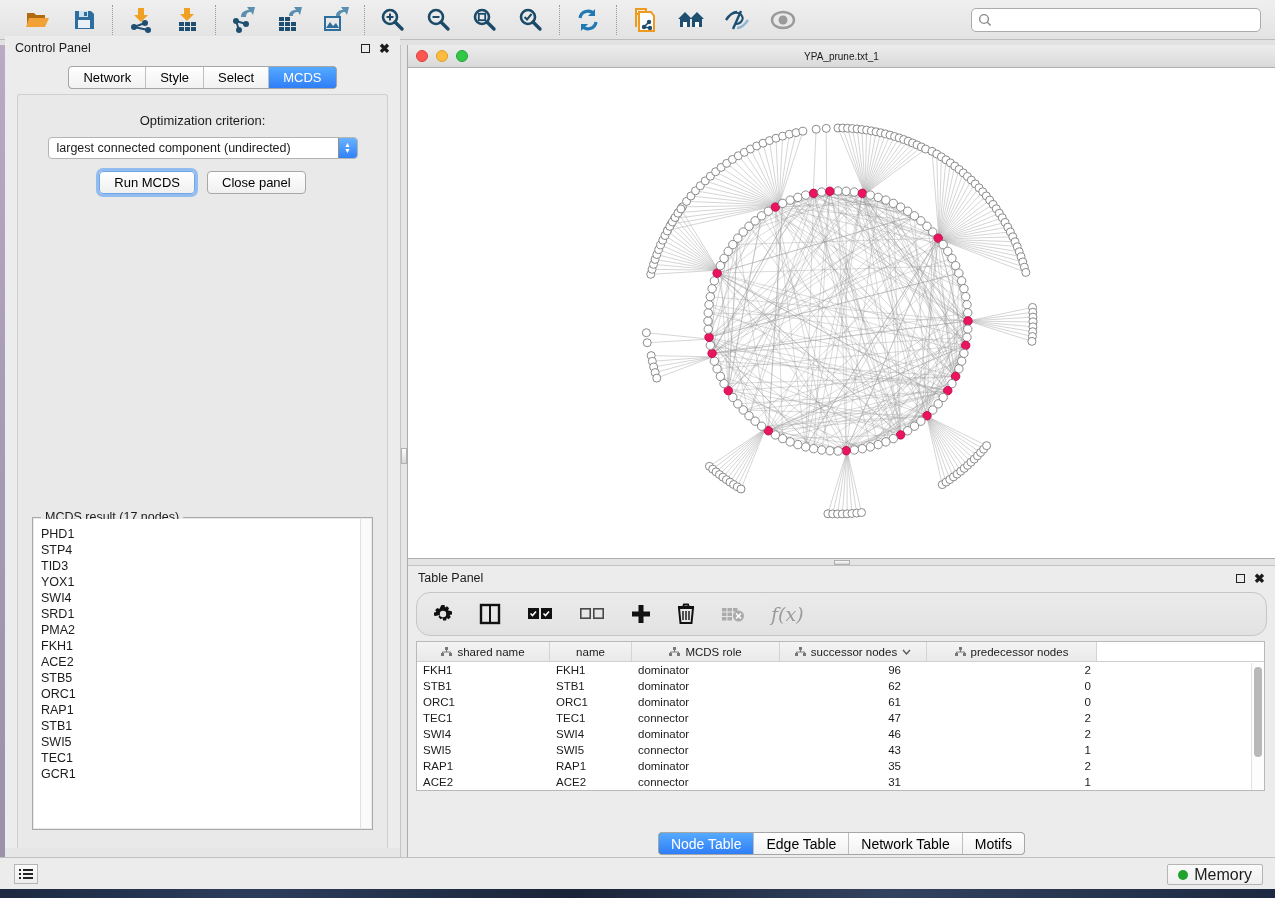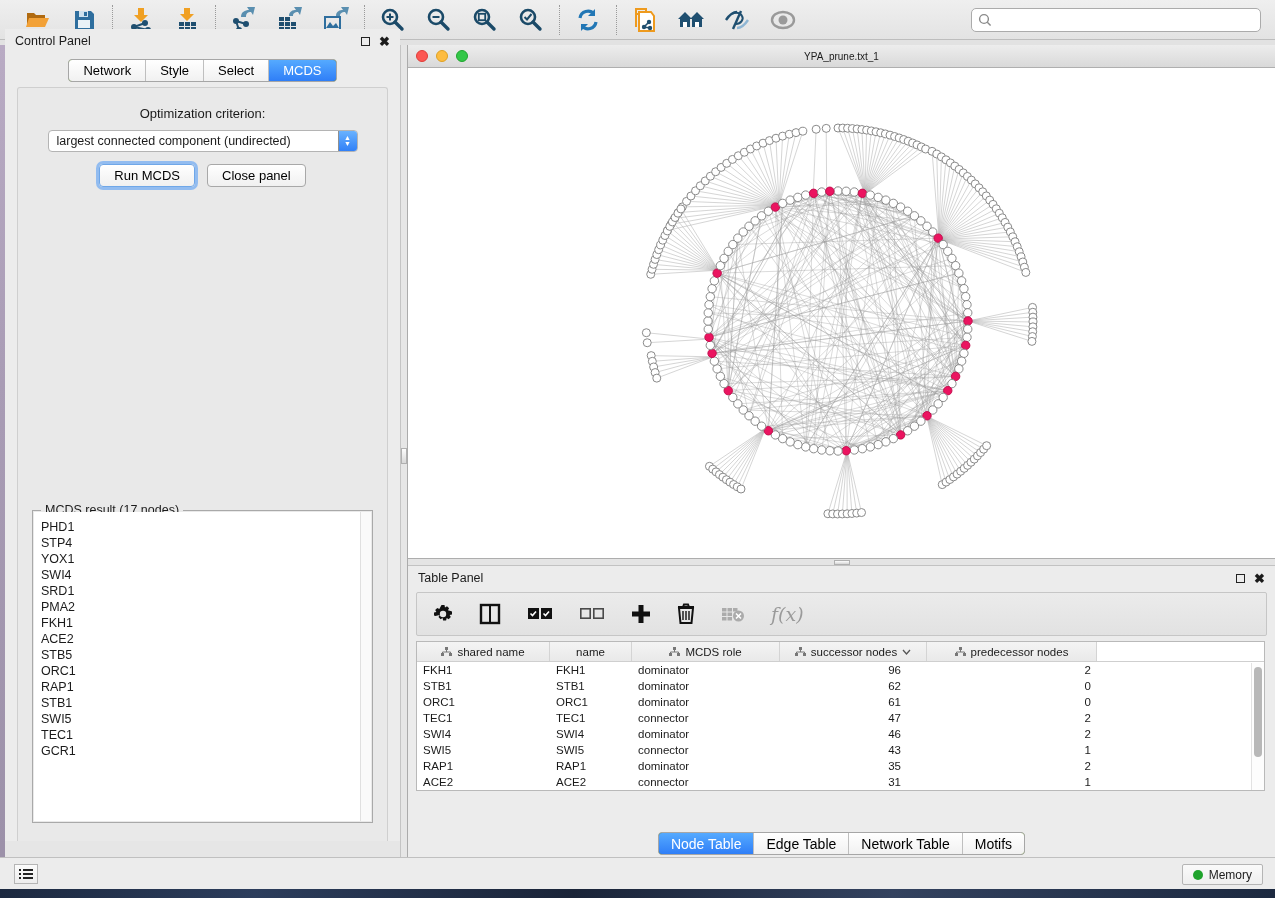--- a/index.html
+++ b/index.html
@@ -23,21 +23,21 @@
   
   .gapstrip { position:absolute; left:0; top:40px; width:1275px; height:5px; background:#E2E2E2; }
 
   
   .wall-left { position:absolute; left:0; top:45px; width:5px; height:844px;
     background:linear-gradient(180deg,#b9abc4,#a99cb5 40%,#9b90a8); }
   .wall-bottom { position:absolute; left:0; top:889px; width:1275px; height:9px;
     background:linear-gradient(90deg,#1c2940,#2c3d5c 20%,#1a2438 45%,#33425f 70%,#1c2940);}
 
   
-  .control-panel { position:absolute; left:5px; top:29px; width:395px; height:812px; background:#ECECEC; }
+  .control-panel { position:absolute; left:5px; top:36px; width:395px; height:812px; background:#ECECEC; }
   .panel-header { height:24px; display:flex; align-items:center; padding:0 10px; }
   .panel-title { font-size:12.5px; }
   .panel-header-icons { margin-left:auto; display:flex; align-items:center; gap:9px; }
   .float-icon { width:9px; height:9px; border:1.6px solid #222; display:inline-block; }
   .close-icon { font-size:13px; font-weight:bold; line-height:1; }
 
   .seg-tabs { display:flex; justify-content:center; margin-top:6px; }
   .seg { display:flex; border:1px solid #A6A6A6; border-radius:4px; overflow:hidden; background:#4d7c0f; }
   .seg button { border:none; background:linear-gradient(#FFFFFF,#F1F1F1); padding:3px 14px;
     font-size:13px; font-family:"Liberation Sans", sans-serif; border-right:1px solid #BFBFBF; cursor:default; }
@@ -86,21 +86,21 @@
 
   
   .hsplit { position:absolute; left:408px; top:558px; width:867px; height:8px; background:#E4E4E4;
     border-top:1px solid #ADADAD; border-bottom:1px solid #C2C2C2; }
   .hsplit .handle { position:absolute; left:426px; top:1px; width:16px; height:5px;
     background:linear-gradient(#FDFDFD,#D5D5D5); border:1px solid #B0B0B0; }
 
   
   .table-panel { position:absolute; left:408px; top:566px; width:867px; height:291px; background:#ECECEC; }
   .tp-toolbar { position:absolute; left:8px; right:8px; top:26px; height:44px;
-    background:linear-gradient(#EBEBEB,#E2E2E2); border:1px solid #C6C6C6; border-radius:2px;
+    background:linear-gradient(#EBEBEB,#E2E2E2); border:1px solid #C6C6C6; border-radius:14px;
     display:flex; align-items:center; gap:26px; padding:0 16px; }
   .tp-ic { display:flex; align-items:center; justify-content:center; cursor:default; }
   .fx { font-family:"DejaVu Serif", serif; font-style:italic; font-size:19px; color:#9a9a9a; }
 
   .node-table { position:absolute; left:8px; right:10px; top:75px; bottom:66px;
     background:#fff; border:1px solid #B9B9B9; overflow:hidden; }
   .nt-header { display:flex; height:20px; background:linear-gradient(#F4F4F4,#E9E9E9);
     border-bottom:1px solid #CFCFCF; }
   .nt-hcell { display:flex; align-items:center; justify-content:center; gap:5px;
     font-size:11.5px; border-right:1px solid #D4D4D4; height:100%; cursor:default; }
@@ -114,21 +114,21 @@
   .tp-tabs .seg button { font-size:14px; padding:2.5px 12px; }
 
   
   .statusbar { position:absolute; left:0; top:857px; width:1275px; height:32px; background:#ECECEC;
     border-top:1px solid #C0C0C0; }
   .status-left-btn { position:absolute; left:14px; top:6px; width:24px; height:20px;
     background:linear-gradient(#FBFBFB,#EDEDED); border:1px solid #B5B5B5; display:flex;
     align-items:center; justify-content:center; cursor:default; }
   .memory-btn { position:absolute; right:12px; top:6px; height:21px; background:linear-gradient(#FAFAFA,#EFEFEF);
     border:1px solid #B5B5B5; border-radius:2px; display:flex; align-items:center; gap:6px;
-    padding:0 10px; font-size:12px; cursor:default; }
+    padding:0 10px; font-size:16px; cursor:default; }
   .mem-dot { width:10px; height:10px; border-radius:50%; background:#1FA32C; }
 </style>
 </head>
 <body>
 
 <div class="toolbar">
   <div class="tb-group">
     <div class="tb-btn">
       <svg width="26" height="24" viewBox="0 0 26 24">
           <path d="M2 5h7l2 2h9v3H6L3 19H2z" fill="#B06A10"></path>
@@ -322,20 +322,21 @@
     </div>
     <div class="btn-row">
       <button class="mac-btn focused">Run MCDS</button>
       <button class="mac-btn">Close panel</button>
     </div>
     <div class="result-box">
       <span class="result-label">MCDS result (17 nodes)</span>
       <div class="result-list">
           <div class="item">PHD1</div>
           <div class="item">STP4</div>
+          <div class="item">TID3</div>
           <div class="item">YOX1</div>
           <div class="item">SWI4</div>
           <div class="item">SRD1</div>
           <div class="item">PMA2</div>
           <div class="item">FKH1</div>
           <div class="item">ACE2</div>
           <div class="item">STB5</div>
           <div class="item">ORC1</div>
           <div class="item">RAP1</div>
           <div class="item">STB1</div>

